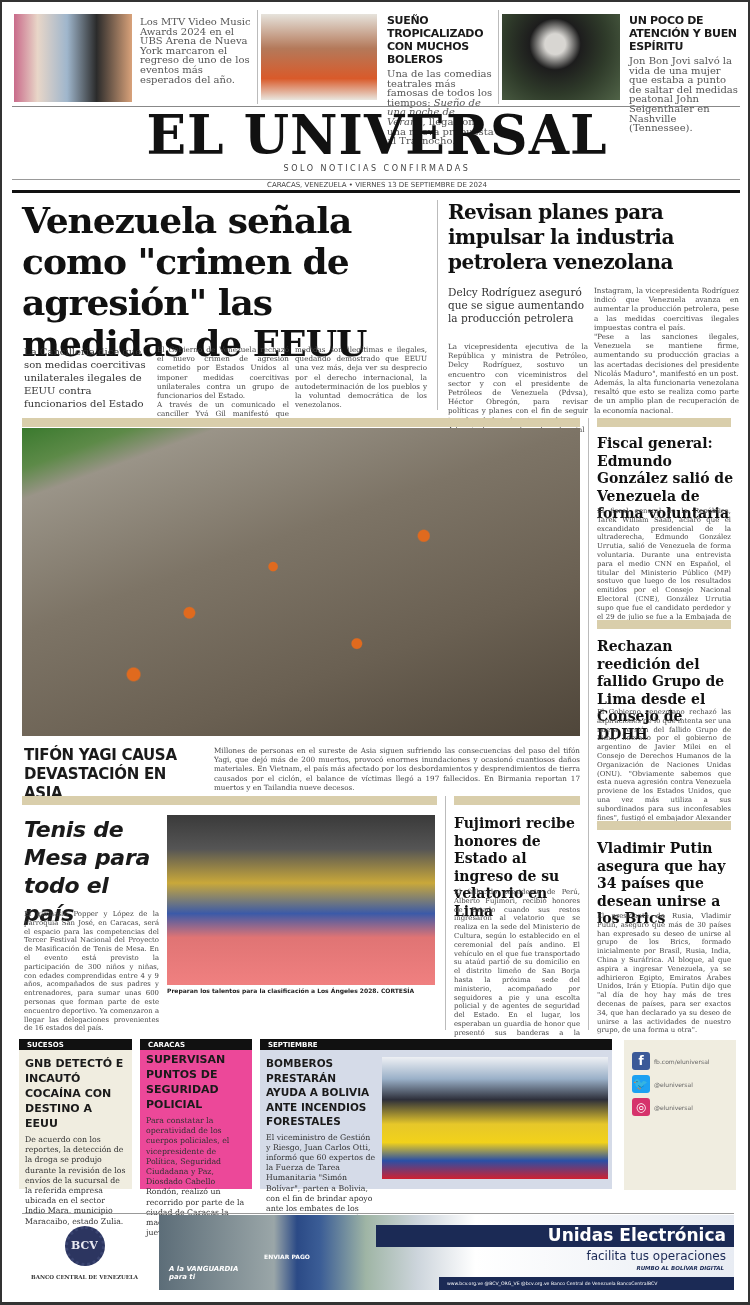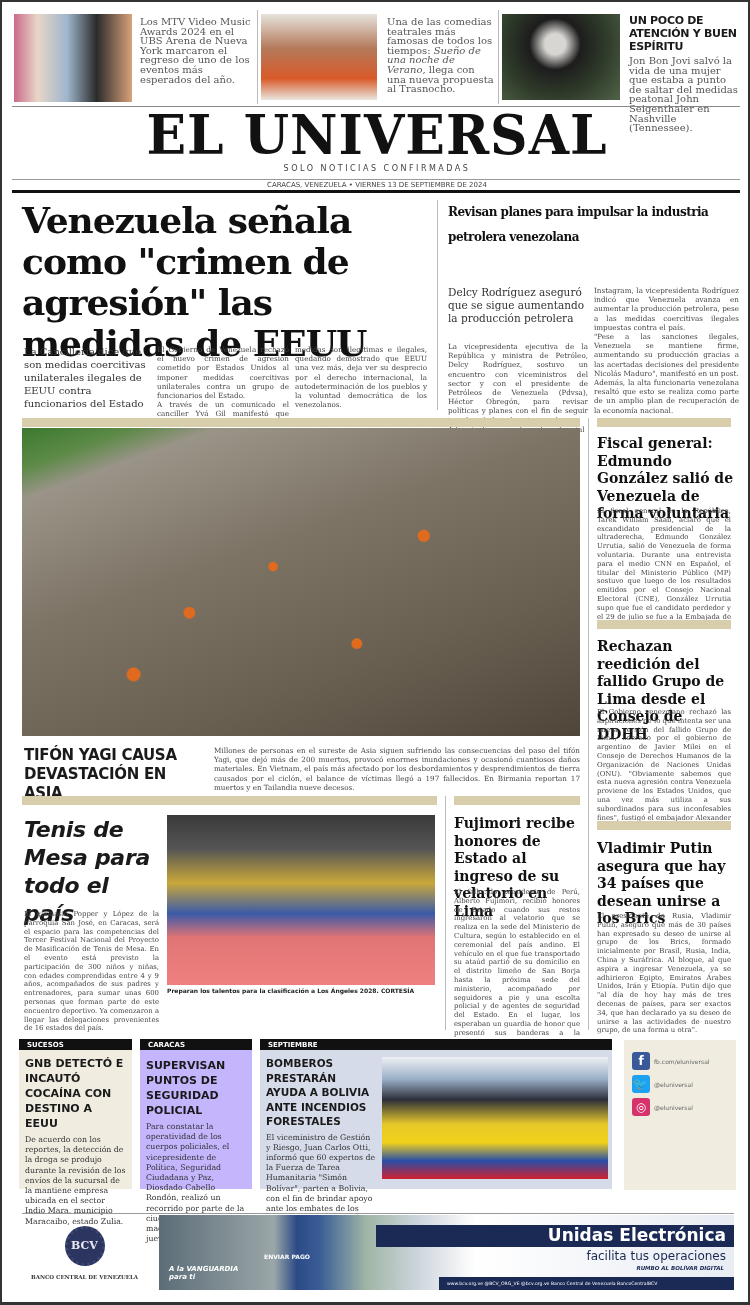--- a/index.html
+++ b/index.html
@@ -12,21 +12,21 @@
 .sep-h{position:absolute;height:1px;background:#bbb}
 .tanbar{position:absolute;height:9px;background:#d9ceab}
 
 .teaser-title{font-size:11px;line-height:13px}
 .teaser-body{font-size:10px;line-height:9.6px;color:#555;margin-top:3px}
 
 .logo{font-family:"DejaVu Serif",serif;font-weight:900;font-size:52px;letter-spacing:1px;color:#111;text-align:center;width:100%;transform:scaleY(1.05)}
 .tagline{font-family:"DejaVu Sans",sans-serif;font-size:8px;letter-spacing:2.5px;color:#444;text-align:center;width:100%}
 .dateline{font-family:"DejaVu Sans",sans-serif;font-size:7px;color:#444;text-align:center;width:100%}
 .h-main{font-family:"DejaVu Serif",serif;font-size:36px;line-height:41px;color:#111;font-weight:bold;letter-spacing:-1px}
-.h-side{font-family:"DejaVu Serif",serif;font-size:12px;line-height:25px;color:#111;font-weight:bold;letter-spacing:-0.5px}
+.h-side{font-family:"DejaVu Serif",serif;font-size:20px;line-height:25px;color:#111;font-weight:bold;letter-spacing:-0.5px}
 .deck{font-size:10px;line-height:13px;color:#333}
 .col-h{font-family:"DejaVu Serif",serif;font-weight:bold;font-size:14px;line-height:17.5px;color:#111}
 .sec-label{font-family:"DejaVu Sans",sans-serif;font-weight:bold;font-size:7px;color:#fff;background:#111;padding:2px 8px;height:11px;line-height:8px}
 .box-title{font-family:"DejaVu Sans",sans-serif;font-weight:bold;font-size:11px;line-height:15px;color:#1a1a1a;text-transform:uppercase}
 .box-body{font-size:7.8px;line-height:10.2px;color:#333}
 .social-row{display:flex;align-items:center;gap:4px;margin-bottom:5px}
 .social-ic{width:18px;height:18px;border-radius:3px;color:#fff;font-family:"DejaVu Sans",sans-serif;font-weight:bold;font-size:12px;display:flex;align-items:center;justify-content:center}
 .social-txt{font-family:"DejaVu Sans",sans-serif;font-size:6px;color:#666}
 </style>
 </head>
@@ -35,20 +35,21 @@
 <div class="abs" style="left:0;top:0;width:750px;height:106px;border-top:2px solid #333">
 
   <div class="abs ph" style="left:12px;top:12px;width:118px;height:88px;background:linear-gradient(90deg,#c96b8a 0%,#e8d6c8 20%,#9fb6cc 45%,#2b2b2b 70%,#d9a27a 100%)"></div>
   <div class="abs" style="left:138px;top:12px;width:112px">
     <div class="teaser-body">Los MTV Video Music Awards 2024 en el UBS Arena de Nueva York marcaron el regreso de uno de los eventos más esperados del año.</div>
   </div>
   <div class="sep-v" style="left:255px;top:8px;height:94px"></div>
 
   <div class="abs ph" style="left:259px;top:12px;width:116px;height:86px;background:linear-gradient(180deg,#e6e3dc 0%,#b4795a 40%,#d95a2a 75%,#e9e6df 100%)"></div>
   <div class="abs" style="left:385px;top:12px;width:108px">
+    <div class="kicker teaser-title">SUEÑO TROPICALIZADO CON MUCHOS BOLEROS</div>
     <div class="teaser-body"><span>Una de las comedias teatrales más famosas de todos los tiempos: </span><i>Sueño de una noche de Verano</i><span>, llega con una nueva propuesta al Trasnocho.</span></div>
   </div>
   <div class="sep-v" style="left:496px;top:8px;height:94px"></div>
 
   <div class="abs ph" style="left:500px;top:12px;width:118px;height:86px;background:radial-gradient(circle at 45% 35%,#d8d6d2 0 12%,#1d1d1d 30%,#2f3b2a 60%,#506347 100%)"></div>
   <div class="abs" style="left:627px;top:12px;width:112px">
     <div class="kicker teaser-title">UN POCO DE ATENCIÓN Y BUEN ESPÍRITU</div>
     <div class="teaser-body">Jon Bon Jovi salvó la vida de una mujer que estaba a punto de saltar del medidas peatonal John Seigenthaler en Nashville (Tennessee).</div>
   </div>
   <div class="sep-h" style="left:10px;top:104px;width:728px;background:#888"></div>
@@ -109,25 +110,25 @@
 <div class="abs" style="left:165px;top:987px;width:275px;font-family:'DejaVu Sans',sans-serif;font-weight:bold;font-size:6px;color:#222">Preparan los talentos para la clasificación a Los Ángeles 2028. CORTESÍA</div>
 
 <div class="sep-v" style="left:443px;top:796px;height:234px"></div>
 <div class="tanbar" style="left:452px;top:796px;width:126px"></div>
 <div class="abs col-h" style="left:452px;top:815px;width:132px">Fujimori recibe honores de Estado al ingreso de su velatorio en Lima</div>
 <div class="abs small" style="left:452px;top:888px;width:126px;font-size:6.9px;line-height:8.8px">El fallecido presidente de Perú, Alberto Fujimori, recibió honores de Estado cuando sus restos ingresaron al velatorio que se realiza en la sede del Ministerio de Cultura, según lo establecido en el ceremonial del país andino. El vehículo en el que fue transportado su ataúd partió de su domicilio en el distrito limeño de San Borja hasta la próxima sede del ministerio, acompañado por seguidores a pie y una escolta policial y de agentes de seguridad del Estado. En el lugar, los esperaban un guardia de honor que presentó sus banderas a la comitiva.</div>
 
 <div class="abs" style="left:17px;top:1039px;width:113px;height:150px;background:#f0ede0">
   <div class="sec-label">SUCESOS</div>
   <div class="box-title" style="padding:6px 6px 0">GNB DETECTÓ E INCAUTÓ COCAÍNA CON DESTINO A EEUU</div>
-  <div class="box-body" style="padding:4px 6px 0">De acuerdo con los reportes, la detección de la droga se produjo durante la revisión de los envíos de la sucursal de la mantiene empresa ubicada en el sector Indio Mara, municipio Maracaibo, estado Zulia.</div>
+  <div class="box-body" style="padding:4px 6px 0">De acuerdo con los reportes, la detección de la droga se produjo durante la revisión de los envíos de la sucursal de la referida empresa ubicada en el sector Indio Mara, municipio Maracaibo, estado Zulia.</div>
 </div>
-<div class="abs" style="left:138px;top:1039px;width:112px;height:150px;background:#c4b5fd">
+<div class="abs" style="left:138px;top:1039px;width:112px;height:150px;background:#ec4899">
   <div class="sec-label">CARACAS</div>
-  <div class="box-title" style="padding:8px 6px 0">SUPERVISAN PUNTOS DE SEGURIDAD POLICIAL</div>
+  <div class="box-title" style="padding:2px 6px 0">SUPERVISAN PUNTOS DE SEGURIDAD POLICIAL</div>
   <div class="box-body" style="padding:4px 6px 0">Para constatar la operatividad de los cuerpos policiales, el vicepresidente de Política, Seguridad Ciudadana y Paz, Diosdado Cabello Rondón, realizó un recorrido por parte de la ciudad de Caracas la madrugada de este jueves.</div>
 </div>
 <div class="abs" style="left:258px;top:1039px;width:352px;height:150px;background:#d5dbe8">
   <div class="sec-label">SEPTIEMBRE</div>
   <div class="box-title" style="padding:6px 6px 0;width:120px;font-size:10.5px;line-height:14.5px">BOMBEROS PRESTARÁN AYUDA A BOLIVIA ANTE INCENDIOS FORESTALES</div>
   <div class="box-body" style="padding:4px 6px 0;width:122px">El viceministro de Gestión y Riesgo, Juan Carlos Otti, informó que 60 expertos de la Fuerza de Tarea Humanitaria "Simón Bolívar", parten a Bolivia, con el fin de brindar apoyo ante los embates de los siniestros en diversas áreas naturales.</div>
   <div class="abs ph" style="left:122px;top:18px;width:226px;height:122px;background:linear-gradient(180deg,#eef0f4 0%,#9ab0c8 18%,#2d2f3a 35%,#e6c72a 55%,#f2d21a 70%,#2a4fa6 85%,#cf2030 100%)"></div>
 </div>
 
 <div class="abs" style="left:622px;top:1040px;width:112px;height:150px;background:#f0ede0;padding:12px 8px">

